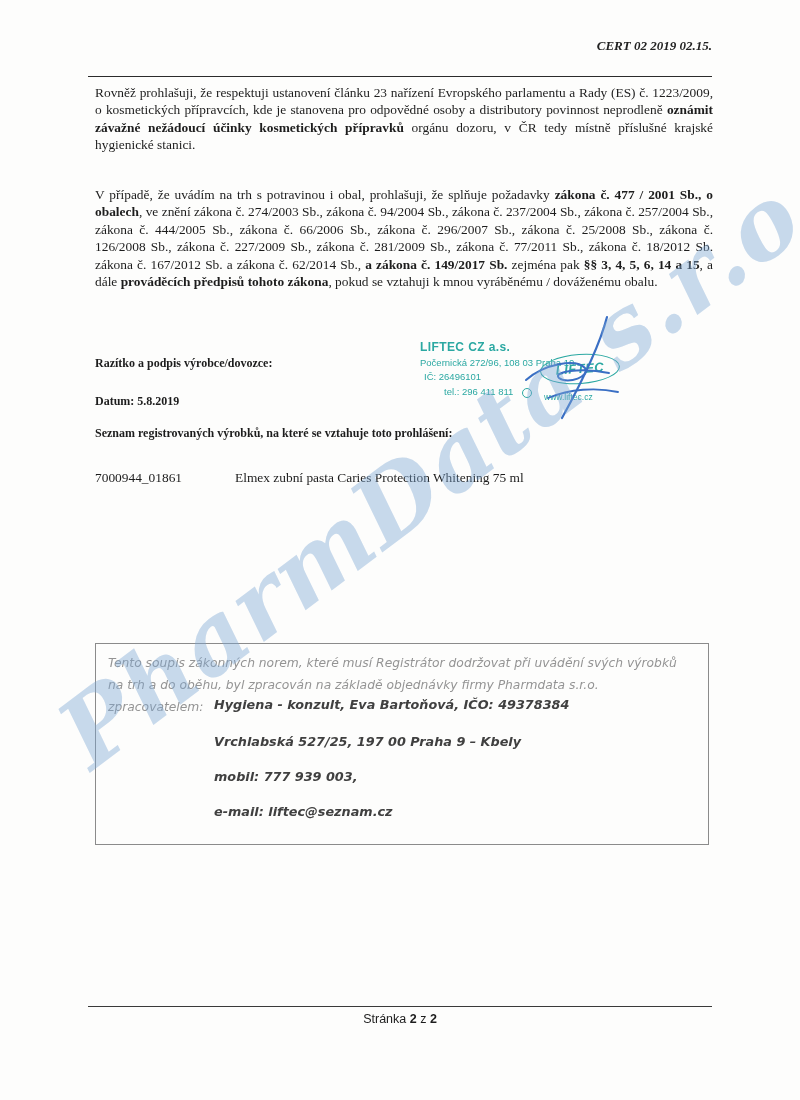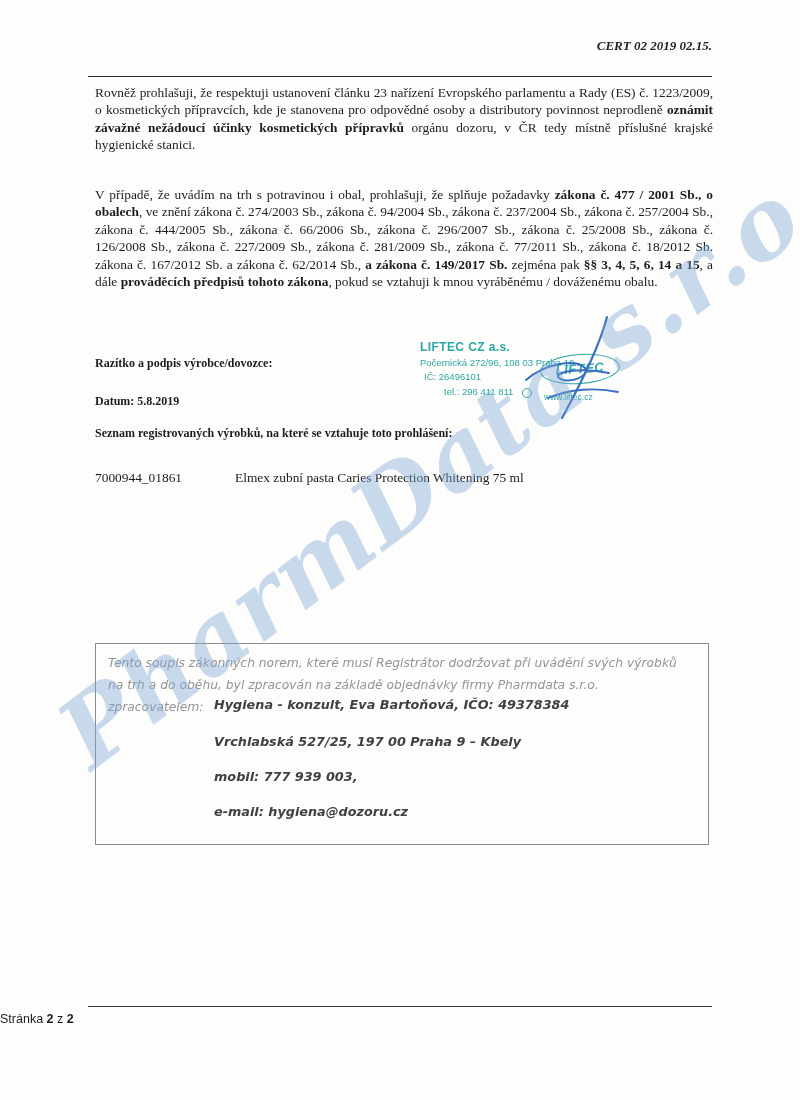--- a/index.html
+++ b/index.html
@@ -75,21 +75,21 @@
   }
   .info-box .cline { position:absolute; left:118px; font-size:12.8px; font-weight:bold; color:#404040; }
   #cline1 { top:53px; }
   #cline2 { top:90px; }
   #cline3 { top:125px; }
   #cline4 { top:160px; }
 
   
   .rule-bottom { position:absolute; top:1006px; left:88px; width:624px; border-top:1px solid #3a3a3a; }
   .page-footer {
-    position:absolute; top:1012px; left:0; width:100%; text-align:left;
+    position:absolute; top:1012px; left:0; width:100%; text-align:center;
     font-family:"Liberation Sans", sans-serif; font-size:12.5px; color:#1d1d1d;
   }
 </style>
 </head>
 <body>
 
 <div class="page">
 
   <div class="doc-code">CERT 02 2019 02.15.</div>
   <div class="rule-top"></div>
@@ -126,19 +126,19 @@
     </div>
   </div>
 
   <div class="watermark">PharmData s.r.o.</div>
 
   <div class="info-box">
     <div class="intro">Tento soupis zákonných norem, které musí Registrátor dodržovat při uvádění svých výrobků na trh a do oběhu, byl zpracován na základě objednávky firmy Pharmdata s.r.o. zpracovatelem:</div>
     <div class="cline" id="cline1">Hygiena - konzult, Eva Bartoňová, IČO:  49378384</div>
     <div class="cline" id="cline2">Vrchlabská 527/25, 197 00   Praha 9 – Kbely</div>
     <div class="cline" id="cline3">mobil: 777 939 003,</div>
-    <div class="cline" id="cline4">e-mail: hygiena@dozoru.cz</div>
+    <div class="cline" id="cline4">e-mail: liftec@seznam.cz</div>
   </div>
 
   <div class="rule-bottom"></div>
   <div class="page-footer"><span>Stránka </span><b>2</b><span> z </span><b>2</b></div>
 
 </div>
 
 </body></html>

